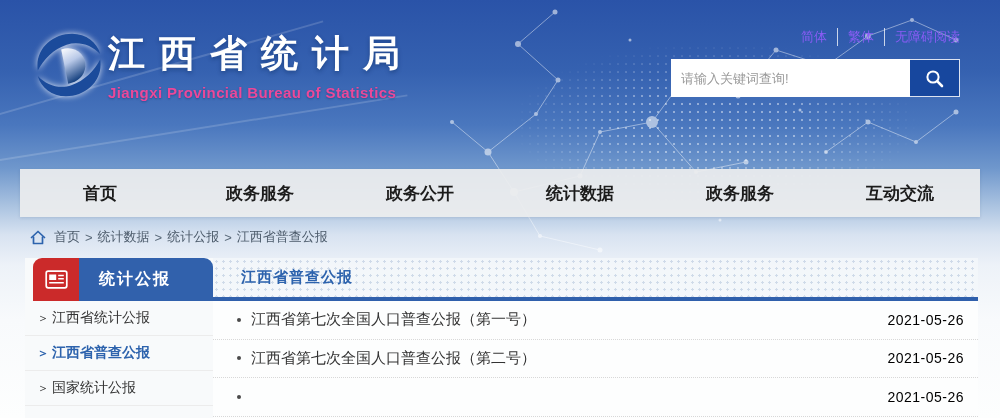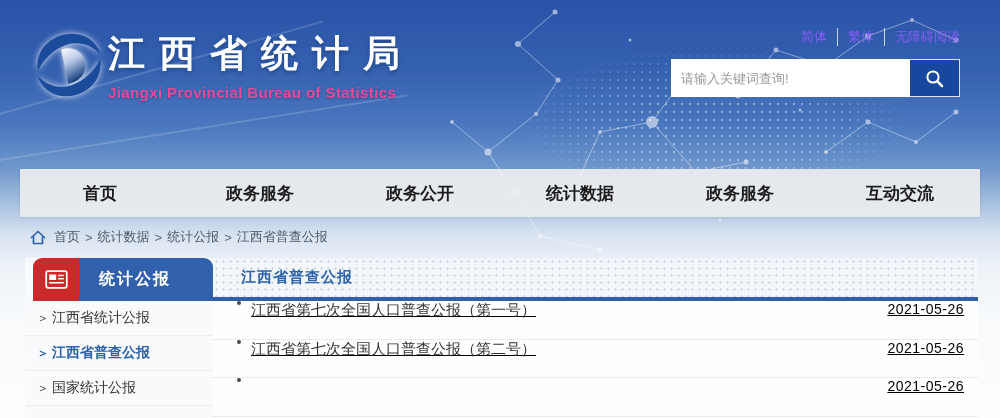--- a/index.html
+++ b/index.html
@@ -98,22 +98,22 @@
   .tab-row {
     height: 43px; border-bottom: 4px solid #3060ac;
     display: flex; align-items: center; padding-left: 28px;
     background-color: rgba(243,247,250,.85);
     background-image: radial-gradient(rgba(140,165,200,.35) 1px, transparent 1.35px);
     background-size: 7px 7px;
   }
   .tab-label { color: #2d63ad; font-size: 15px; font-weight: bold; letter-spacing: 1px; cursor: pointer; }
   .news-list { flex: 1; background: #fdfefe; }
   .news-row {
-    height: 38.5px; display: flex; padding: 0 14px 0 24px;
-    border-bottom: 1px dotted #d8d8d8; cursor: pointer; text-decoration: underline;
+    height: 38.5px; display: flex; align-items: center; padding: 0 14px 0 24px;
+    border-bottom: 1px dotted #d8d8d8; cursor: pointer;
   }
   .news-row .bullet { width: 4px; height: 4px; border-radius: 50%; background: #4a4a4a; margin-right: 10px; flex: none; }
   .news-row .news-title { font-size: 15px; color: #333; }
   .news-row .news-date { margin-left: auto; font-size: 14px; color: #000000; letter-spacing: .5px; }
 </style>
 </head>
 <body>
 
 <div class="bg-layer">
   <div class="streak s1"></div>

